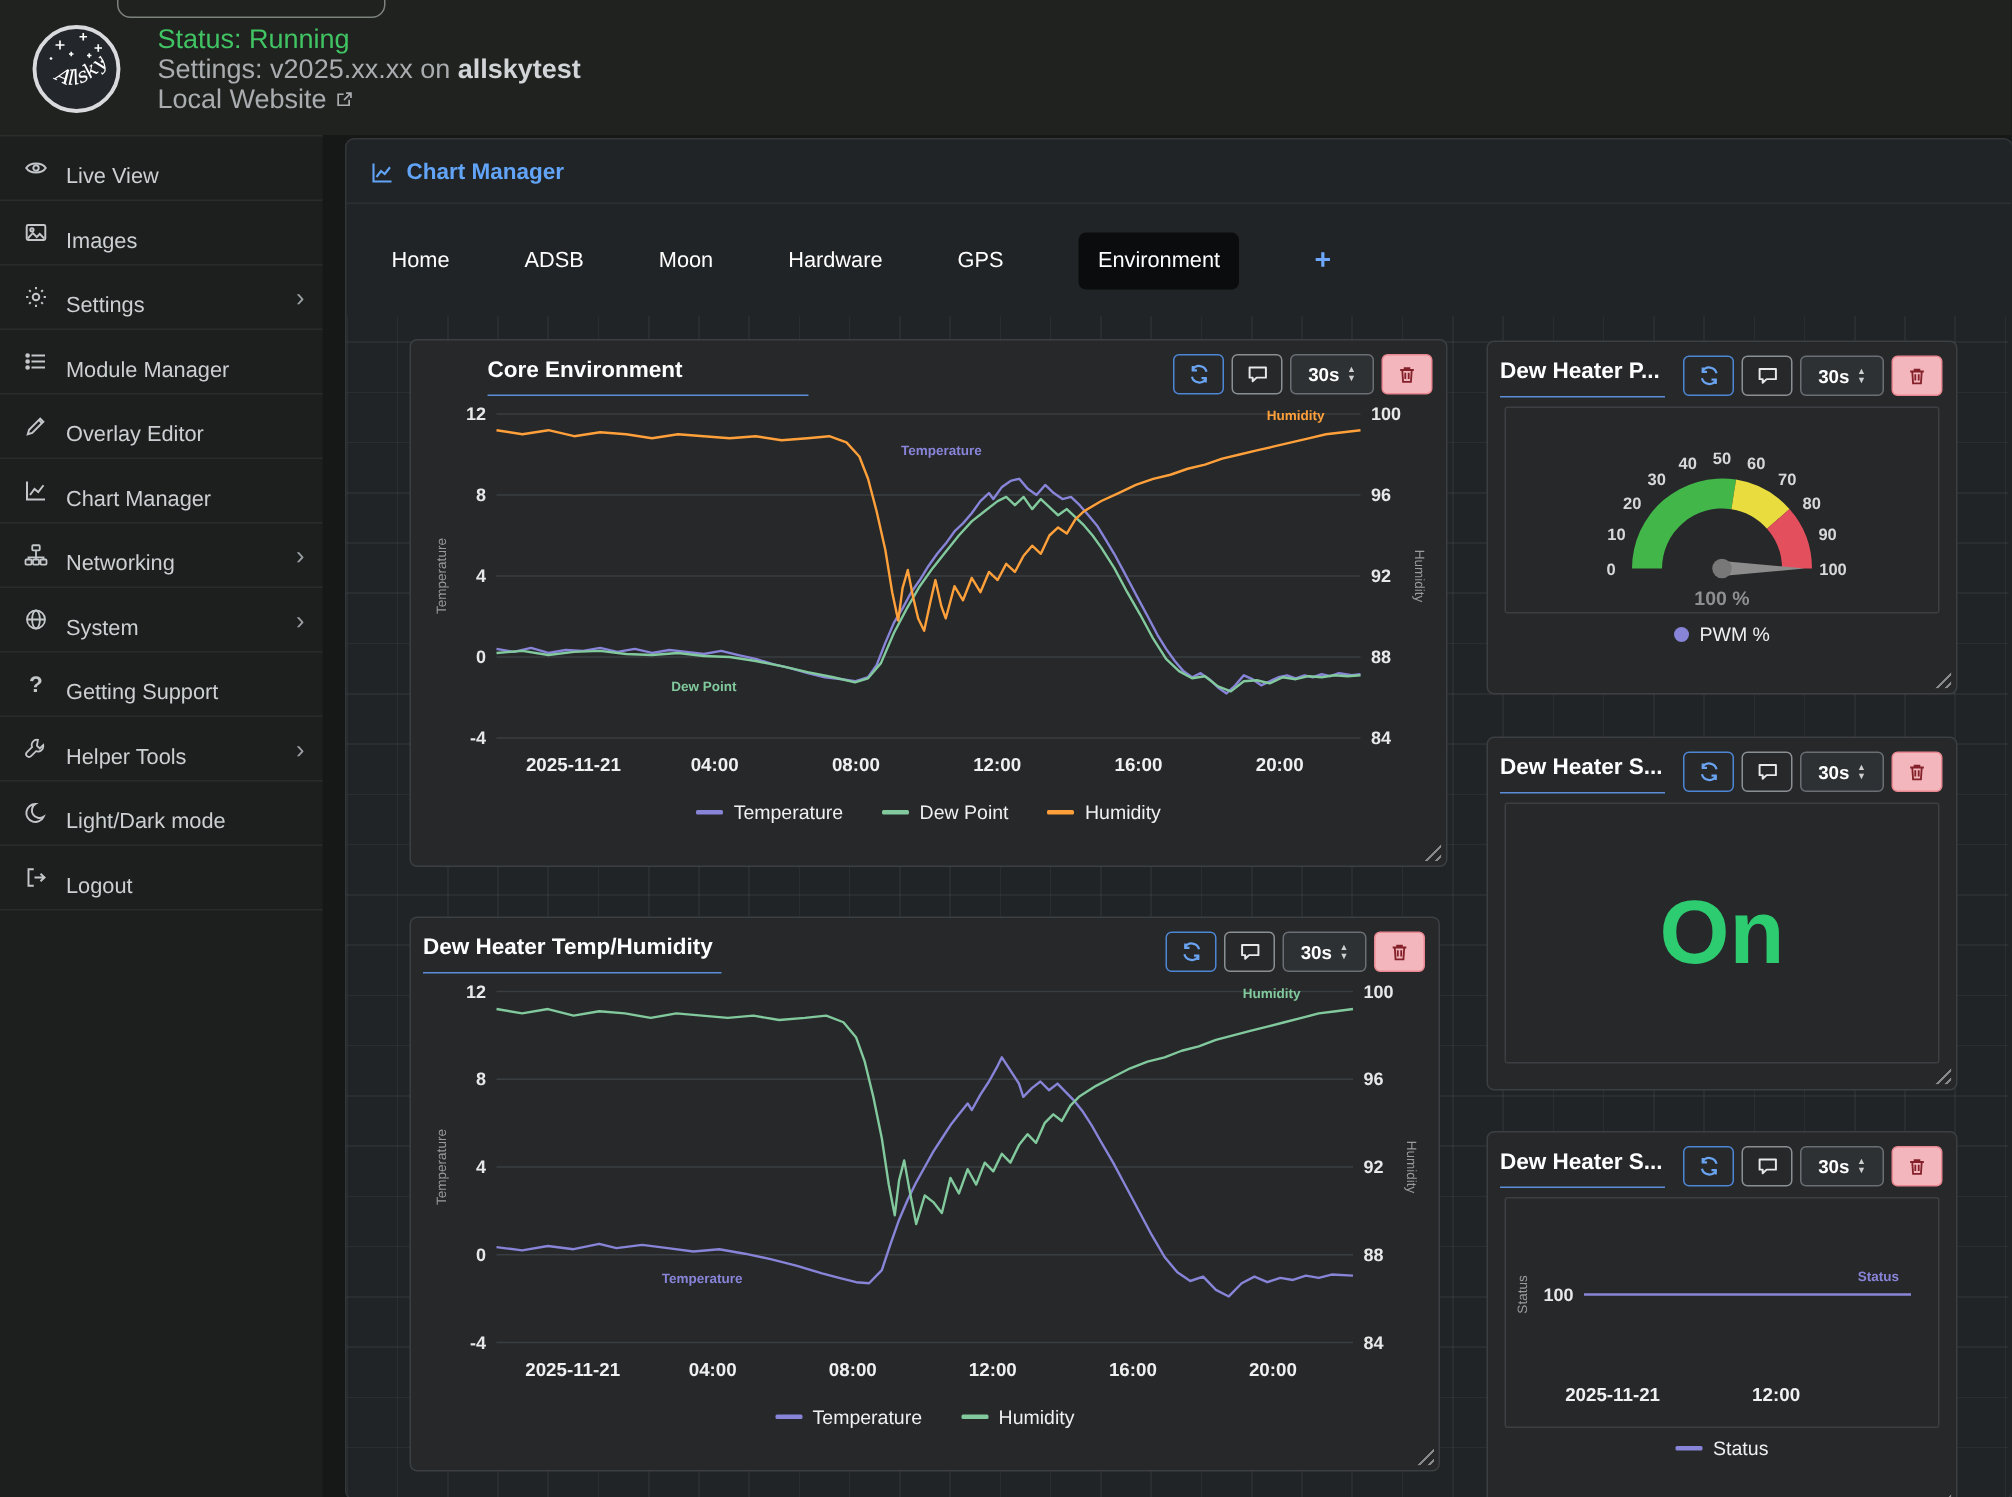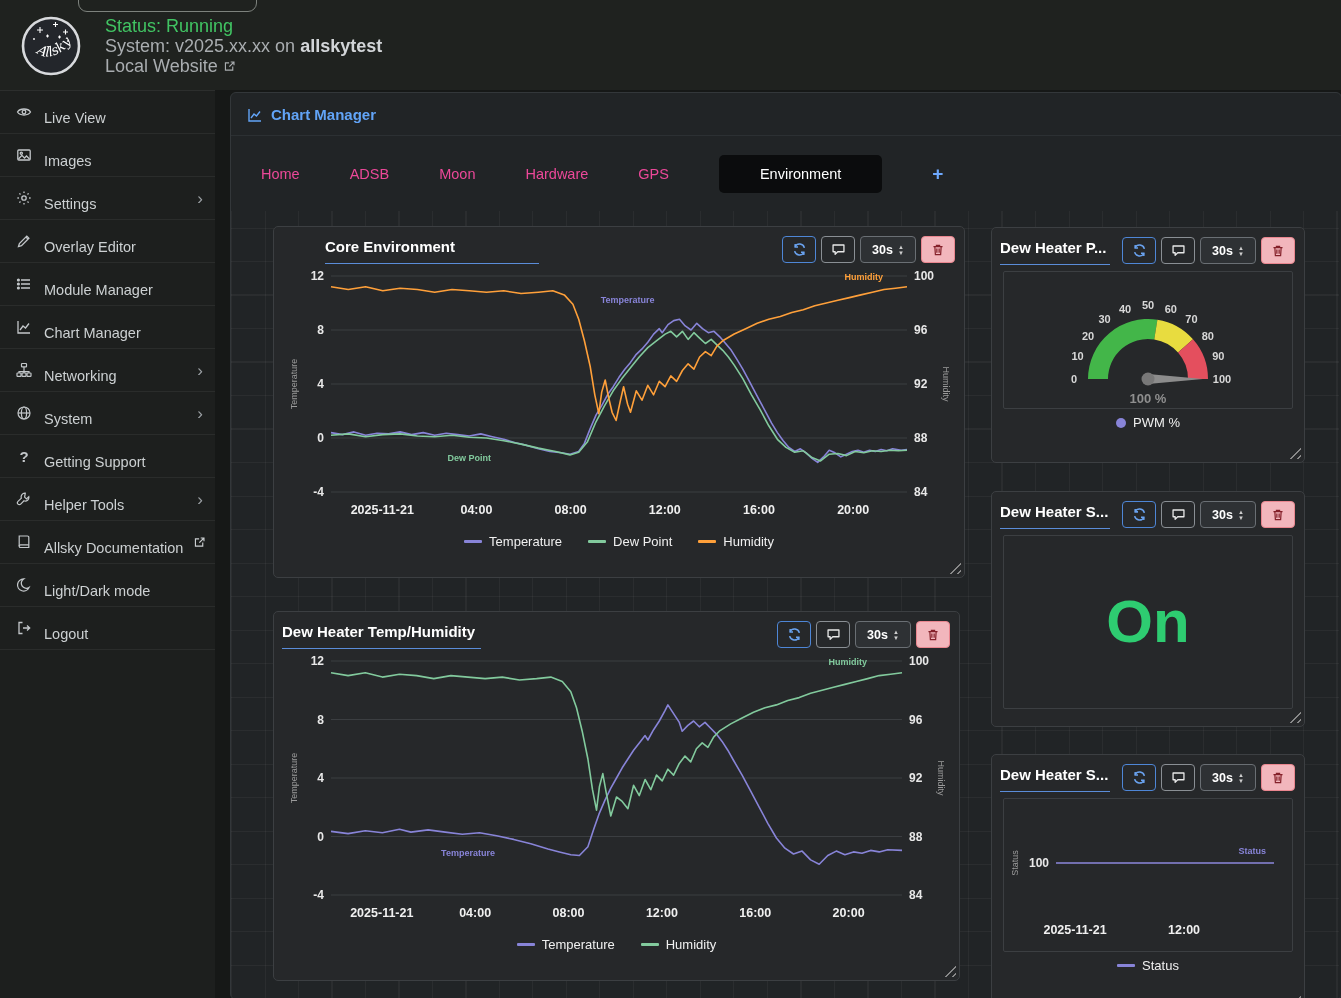--- a/index.html
+++ b/index.html
@@ -26,22 +26,22 @@
   .si-icon{width:20px;display:flex;justify-content:center;color:#c3c7ca;flex:0 0 20px;}
   .si-label{flex:1;white-space:nowrap;margin-top:12px;}
   .chev{color:#9ba0a4;font-size:17px;line-height:1;}
   .q-glyph{font-weight:bold;font-size:15px;}
   
   .main-card{position:absolute;left:230px;top:92px;width:1110px;height:906px;
     background:#212426;border:1px solid #33373a;border-radius:6px;overflow:hidden;}
   .card-title-row{display:flex;align-items:center;gap:8px;padding:13px 16px 12px;
     color:#62a4f7;font-weight:bold;font-size:15px;border-bottom:1px solid #2c3033;}
   .tabs-row{display:flex;align-items:center;gap:50px;padding:16px 16px 4px 30px;height:44px;}
-  .tab{color:#ec4899;font-size:14.5px;cursor:pointer;white-space:nowrap;}
-  .tab.active{background:#0b0c0d;color:#fff;padding:11px 41px;border-radius:5px;}
+  .tab{color:#ffffff;font-size:14.5px;cursor:pointer;white-space:nowrap;}
+  .tab.active{background:#0b0c0d;color:#fff;padding:11px 13px;border-radius:5px;}
   .tab-add{color:#6ea8fe;font-size:19px;font-weight:bold;cursor:pointer;}
   
   .dashboard{position:absolute;left:0;top:118px;width:1108px;height:788px;
     background-image:
       repeating-linear-gradient(90deg, rgba(255,255,255,0.045) 0 1px, transparent 1px 33.5px),
       repeating-linear-gradient(0deg, rgba(255,255,255,0.045) 0 1px, transparent 1px 33.5px);
   }
   .panel{position:absolute;background:#26282a;border:1px solid #3c3f42;border-radius:5px;}
   .p0{left:42px;top:15px;width:690px;height:350px;}
   .p1{left:760px;top:16px;width:312px;height:234px;}
@@ -97,21 +97,21 @@
           <path id="logoArc" d="M 12 33 Q 28 52 50 29" fill="none"></path>
         </defs>
       <text font-size="13.5" font-style="italic" fill="#ffffff" font-family="DejaVu Serif, serif">
         <textPath href="#logoArc" startOffset="14%">Allsky</textPath>
       </text>
     </svg>
   </div>
   <div class="hdr-text">
     <div class="status-line" style="color: rgb(65, 196, 99);">Status: Running</div>
     <div class="version-line">
-      <span>System:</span>
+      <span>Settings:</span>
       <span>v2025.xx.xx</span>
       <span>on</span>
       <b>allskytest</b>
     </div>
     <div class="website-line">
       <span>Local Website</span>
       <span class="ext-ic">
         <svg viewBox="0 0 16 16" width="13" height="13" fill="none" stroke="currentColor" stroke-width="1.4">
           <path d="M7.5 3.5H3v9h9V8"></path>
             <path d="M9.5 2.5h4v4M13.2 2.8L7.8 8.2"></path>
@@ -146,37 +146,37 @@
         <svg viewBox="0 0 16 16" width="16" height="16" fill="none" stroke="currentColor" stroke-width="1.3">
           <circle cx="8" cy="8" r="2.2"></circle>
           <path d="M8 2.9V1.4M8 14.6v-1.5M3.4 3.4l1.1 1.1M11.5 11.5l1.1 1.1M1.4 8h1.5M13.1 8h1.5M3.4 12.6l1.1-1.1M11.5 4.5l1.1-1.1"></path>
         </svg>
       </span>
     <span class="si-label">Settings</span>
     <span class="chev">›</span>
   </div>
   <div class="side-item">
     <span class="si-icon">
-        <svg viewBox="0 0 16 16" width="16" height="16" fill="none" stroke="currentColor" stroke-width="1.3">
-          <path d="M2.5 13.5l.9-3 7.4-7.4 2.1 2.1-7.4 7.4z"></path>
-          <path d="M9.9 4l2.1 2.1"></path>
-        </svg>
-      </span>
-    <span class="si-label">Overlay Editor</span>
-  </div>
-  <div class="side-item">
-    <span class="si-icon">
         <svg viewBox="0 0 16 16" width="16" height="16" stroke="currentColor" stroke-width="1.3">
           <path d="M5 4h9M5 8h9M5 12h9" fill="none"></path>
           <circle cx="2.4" cy="4" r="0.9" fill="currentColor"></circle>
           <circle cx="2.4" cy="8" r="0.9" fill="currentColor"></circle>
           <circle cx="2.4" cy="12" r="0.9" fill="currentColor"></circle>
         </svg>
       </span>
     <span class="si-label">Module Manager</span>
+  </div>
+  <div class="side-item">
+    <span class="si-icon">
+        <svg viewBox="0 0 16 16" width="16" height="16" fill="none" stroke="currentColor" stroke-width="1.3">
+          <path d="M2.5 13.5l.9-3 7.4-7.4 2.1 2.1-7.4 7.4z"></path>
+          <path d="M9.9 4l2.1 2.1"></path>
+        </svg>
+      </span>
+    <span class="si-label">Overlay Editor</span>
   </div>
   <div class="side-item">
     <span class="si-icon">
         <svg viewBox="0 0 16 16" width="16" height="16" fill="none" stroke="currentColor" stroke-width="1.3">
           <path d="M2 2v12h12"></path>
           <path d="M4 11l3-4 2.5 2 3.5-4.5"></path>
         </svg>
       </span>
     <span class="si-label">Chart Manager</span>
   </div>
@@ -209,35 +209,20 @@
     <span class="si-label">Getting Support</span>
   </div>
   <div class="side-item">
     <span class="si-icon">
         <svg viewBox="0 0 16 16" width="16" height="16" fill="none" stroke="currentColor" stroke-width="1.2">
           <path d="M9.3 2.2a3.6 3.6 0 0 0-3.9 4.9L2 10.4a1.9 1.9 0 0 0 2.7 2.7l3.3-3.3a3.6 3.6 0 0 0 4.8-4.1L10.5 8 8.6 6.1z"></path>
         </svg>
       </span>
     <span class="si-label">Helper Tools</span>
     <span class="chev">›</span>
-  </div>
-  <div class="side-item">
-    <span class="si-icon">
-        <svg viewBox="0 0 16 16" width="16" height="16" fill="none" stroke="currentColor" stroke-width="1.2">
-          <path d="M3.2 2h8.3a1.3 1.3 0 0 1 1.3 1.3v10.2H4.5A1.3 1.3 0 0 1 3.2 12.2z"></path>
-          <path d="M3.2 12.2a1.3 1.3 0 0 1 1.3-1.3h8.3"></path>
-        </svg>
-      </span>
-    <span class="si-label">Allsky Documentation</span>
-    <span>
-        <svg viewBox="0 0 16 16" width="13" height="13" fill="none" stroke="currentColor" stroke-width="1.4">
-          <path d="M7.5 3.5H3v9h9V8"></path>
-          <path d="M9.5 2.5h4v4M13.2 2.8L7.8 8.2"></path>
-        </svg>
-      </span>
   </div>
   <div class="side-item">
     <span class="si-icon">
         <svg viewBox="0 0 16 16" width="16" height="16" fill="none" stroke="currentColor" stroke-width="1.3">
           <path d="M13 10.5A6 6 0 1 1 7.6 2a4.8 4.8 0 0 0 5.4 8.5z"></path>
         </svg>
       </span>
     <span class="si-label">Light/Dark mode</span>
   </div>
   <div class="side-item">

